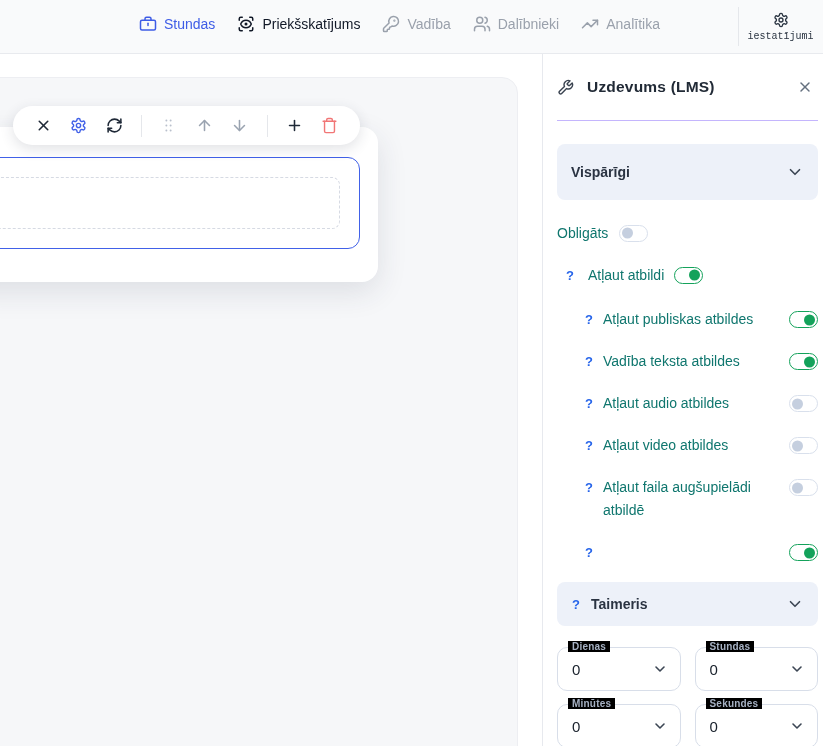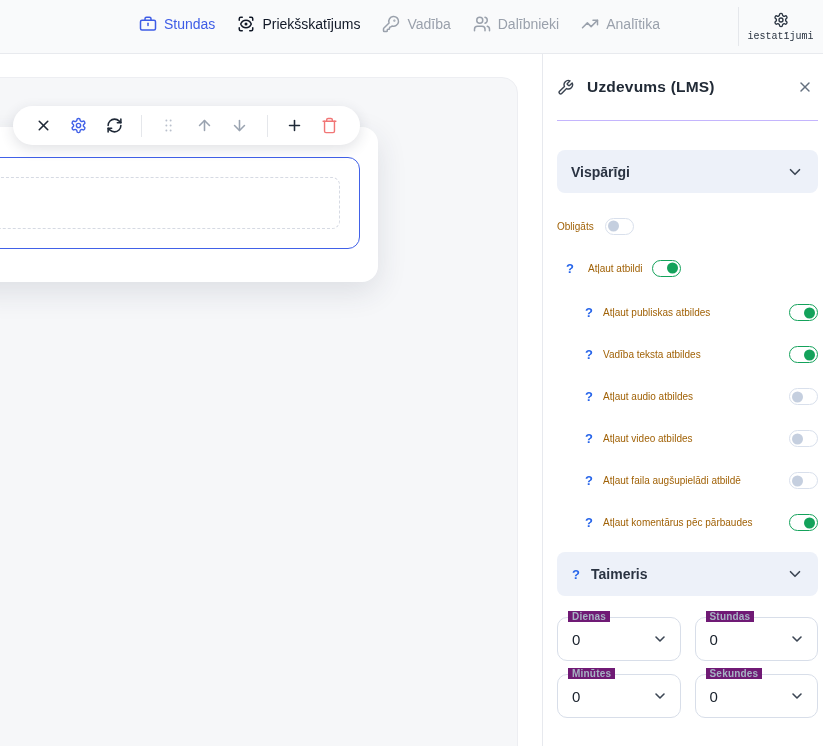--- a/index.html
+++ b/index.html
@@ -44,54 +44,54 @@
   .vdivider { position:absolute; left:542px; top:0; bottom:0; width:1px; background:#e7e9ee; }
 
   
   .panel { position:absolute; left:543px; top:0; bottom:0; right:0; background:#fff;
     padding:0 5px 0 14px; overflow:hidden; }
   .panel-header { height:67px; display:flex; align-items:center; border-bottom:1px solid #c4b5fd; }
   .panel-header svg.wrench { width:17px; height:17px; color:#3a4350; flex-shrink:0; }
   .panel-title { flex:1; margin-left:13px; font-size:15.5px; font-weight:700; color:#212a36; letter-spacing:.2px; }
   .panel-close { width:16px; height:16px; color:#64707f; cursor:pointer; margin-right:5px; }
 
-  .section-bar { margin-top:29px; height:43px; background:#edf1f9; border-radius:8px;
+  .section-bar { margin-top:23px; height:56px; background:#edf1f9; border-radius:8px;
     display:flex; align-items:center; padding:0 14px; cursor:pointer; }
   .section-bar .q { margin-right:10px; }
   .section-title { font-size:14px; font-weight:700; color:#2a3342; }
   .section-bar .chev { margin-left:auto; width:18px; height:18px; color:#3c4654; }
   .section-bar.timer { margin-top:18px; height:44px; }
 
   .q { font-size:13px; font-weight:700; color:#2765ea; width:10px; text-align:center;
     flex-shrink:0; cursor:pointer; line-height:23px; }
 
   .row-required { margin-top:21px; height:24px; display:flex; align-items:center; gap:11px; }
   .row-allow { margin-top:18px; height:24px; display:flex; align-items:center; padding-left:8px; gap:10px; }
   .row-allow .lbl { margin-left:3px; }
-  .lbl { font-size:10px; color:#a16207; line-height:23px; }
+  .lbl { font-size:14px; color:#0f766e; line-height:23px; }
 
   .options { margin-top:21px; }
   .opt-row { display:flex; align-items:flex-start; padding-left:27px; margin-bottom:19px; }
   .opt-row:last-child { margin-bottom:0; }
   .opt-row .lbl { margin-left:9px; max-width:178px; }
   .opt-row .toggle { margin-left:auto; margin-top:3px; }
 
   .toggle { width:29px; height:17px; border-radius:9px; background:#fff; position:relative;
     flex-shrink:0; cursor:pointer; }
   .toggle::after { content:""; position:absolute; top:50%; transform:translateY(-50%);
     width:11px; height:11px; border-radius:50%; }
   .toggle.on  { border:1.5px solid #14a25b; }
   .toggle.on::after  { right:2px; background:#14a25b; }
   .toggle.off { border:1.5px solid #d9e0ec; }
   .toggle.off::after { left:2px; background:#c5cfdf; }
 
   .timer-grid { margin-top:21px; display:grid; grid-template-columns:1fr 1fr; column-gap:14px; row-gap:13px; }
   .field { position:relative; height:44px; border:1px solid #d8dee9; border-radius:10px;
     background:#fff; cursor:pointer; }
-  .field .flabel { position:absolute; top:-7px; left:10px; background:#701a75; padding:0 4px;
+  .field .flabel { position:absolute; top:-7px; left:10px; background:#000000; padding:0 4px;
     font-size:10px; font-weight:700; color:#a6b1c3; letter-spacing:.2px; }
   .field .fvalue { position:absolute; left:14px; top:50%; transform:translateY(-50%);
     font-size:15px; font-weight:500; color:#18202b; }
   .field .fchev { position:absolute; right:12px; top:50%; transform:translateY(-50%);
     width:16px; height:16px; color:#3c4654; }
 </style>
 </head>
 <body>
 
 <div class="topbar">
@@ -273,21 +273,20 @@
         <span class="lbl">Atļaut video atbildes</span>
         <div class="toggle off"></div>
       </div>
       <div class="opt-row">
         <span class="q">?</span>
         <span class="lbl">Atļaut faila augšupielādi atbildē</span>
         <div class="toggle off"></div>
       </div>
       <div class="opt-row">
         <span class="q">?</span>
-        <span class="lbl">Atļaut komentārus pēc pārbaudes</span>
         <div class="toggle on"></div>
       </div>
     </div>
 
     <div class="section-bar timer">
       <span class="q">?</span>
       <span class="section-title">Taimeris</span>
       <svg class="chev" viewBox="0 0 24 24" fill="none" stroke="currentColor" stroke-width="2.2" stroke-linecap="round" stroke-linejoin="round">
           <path d="m6 9 6 6 6-6"></path>
         </svg>

